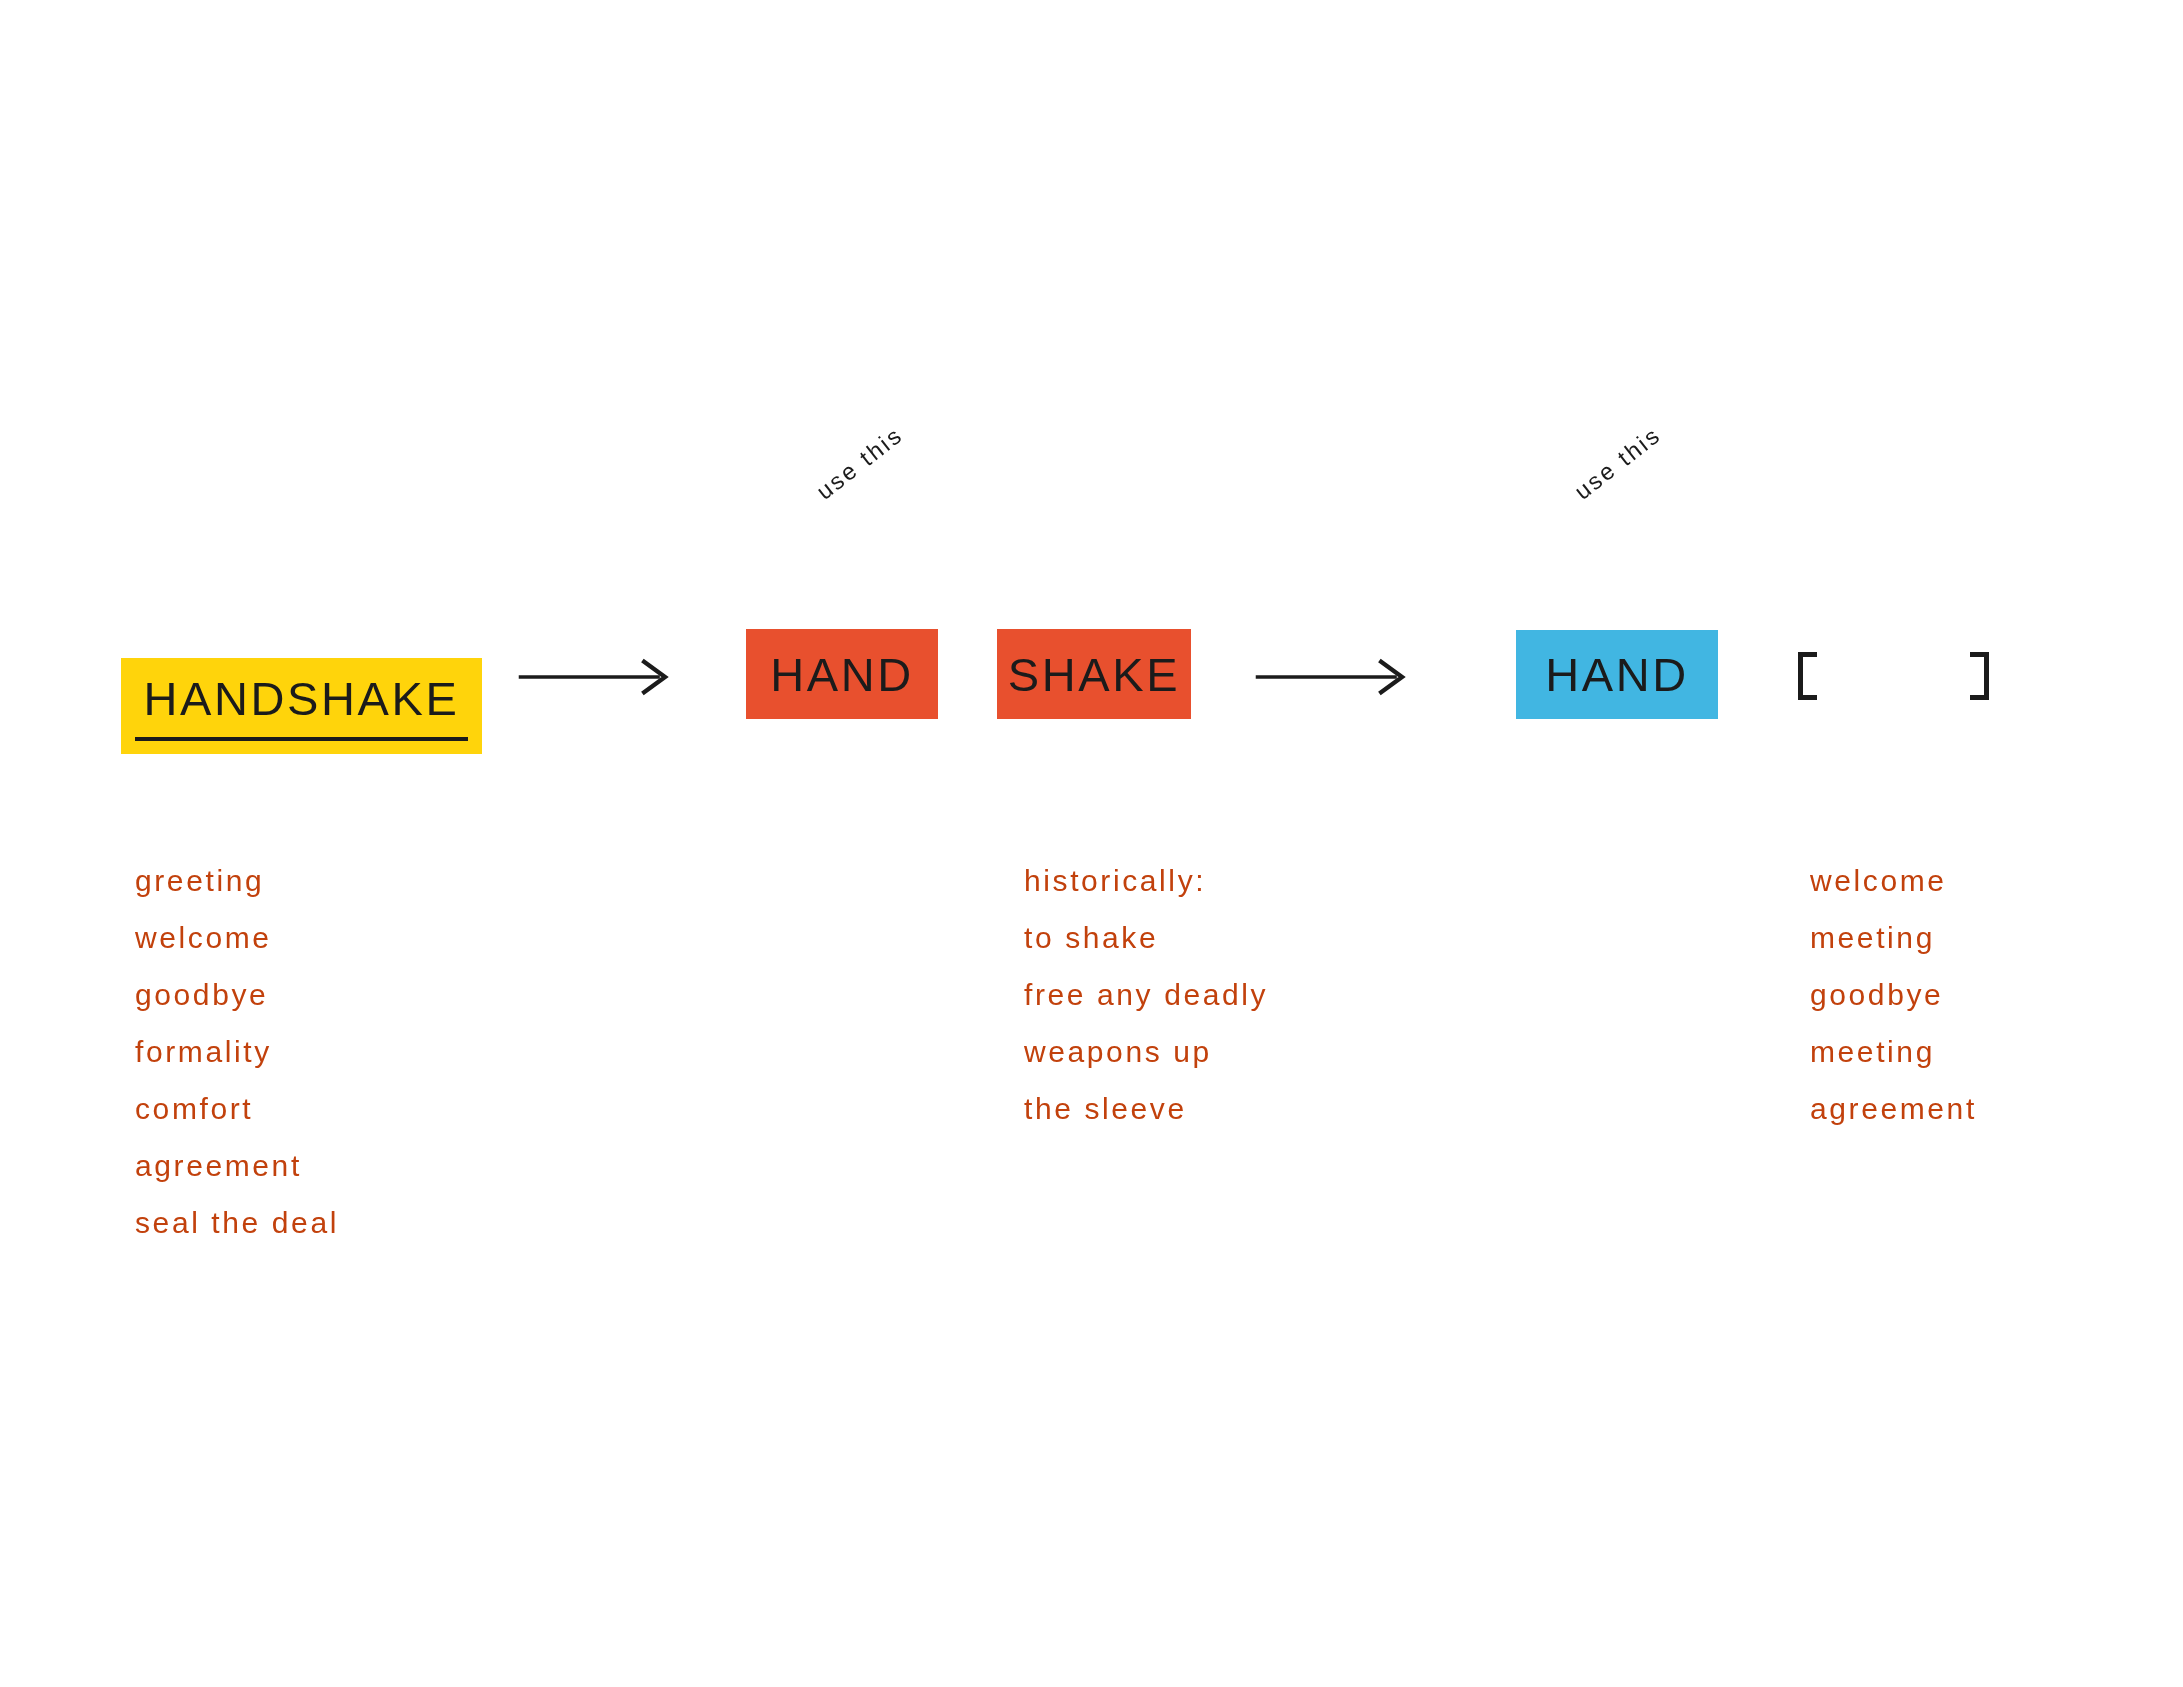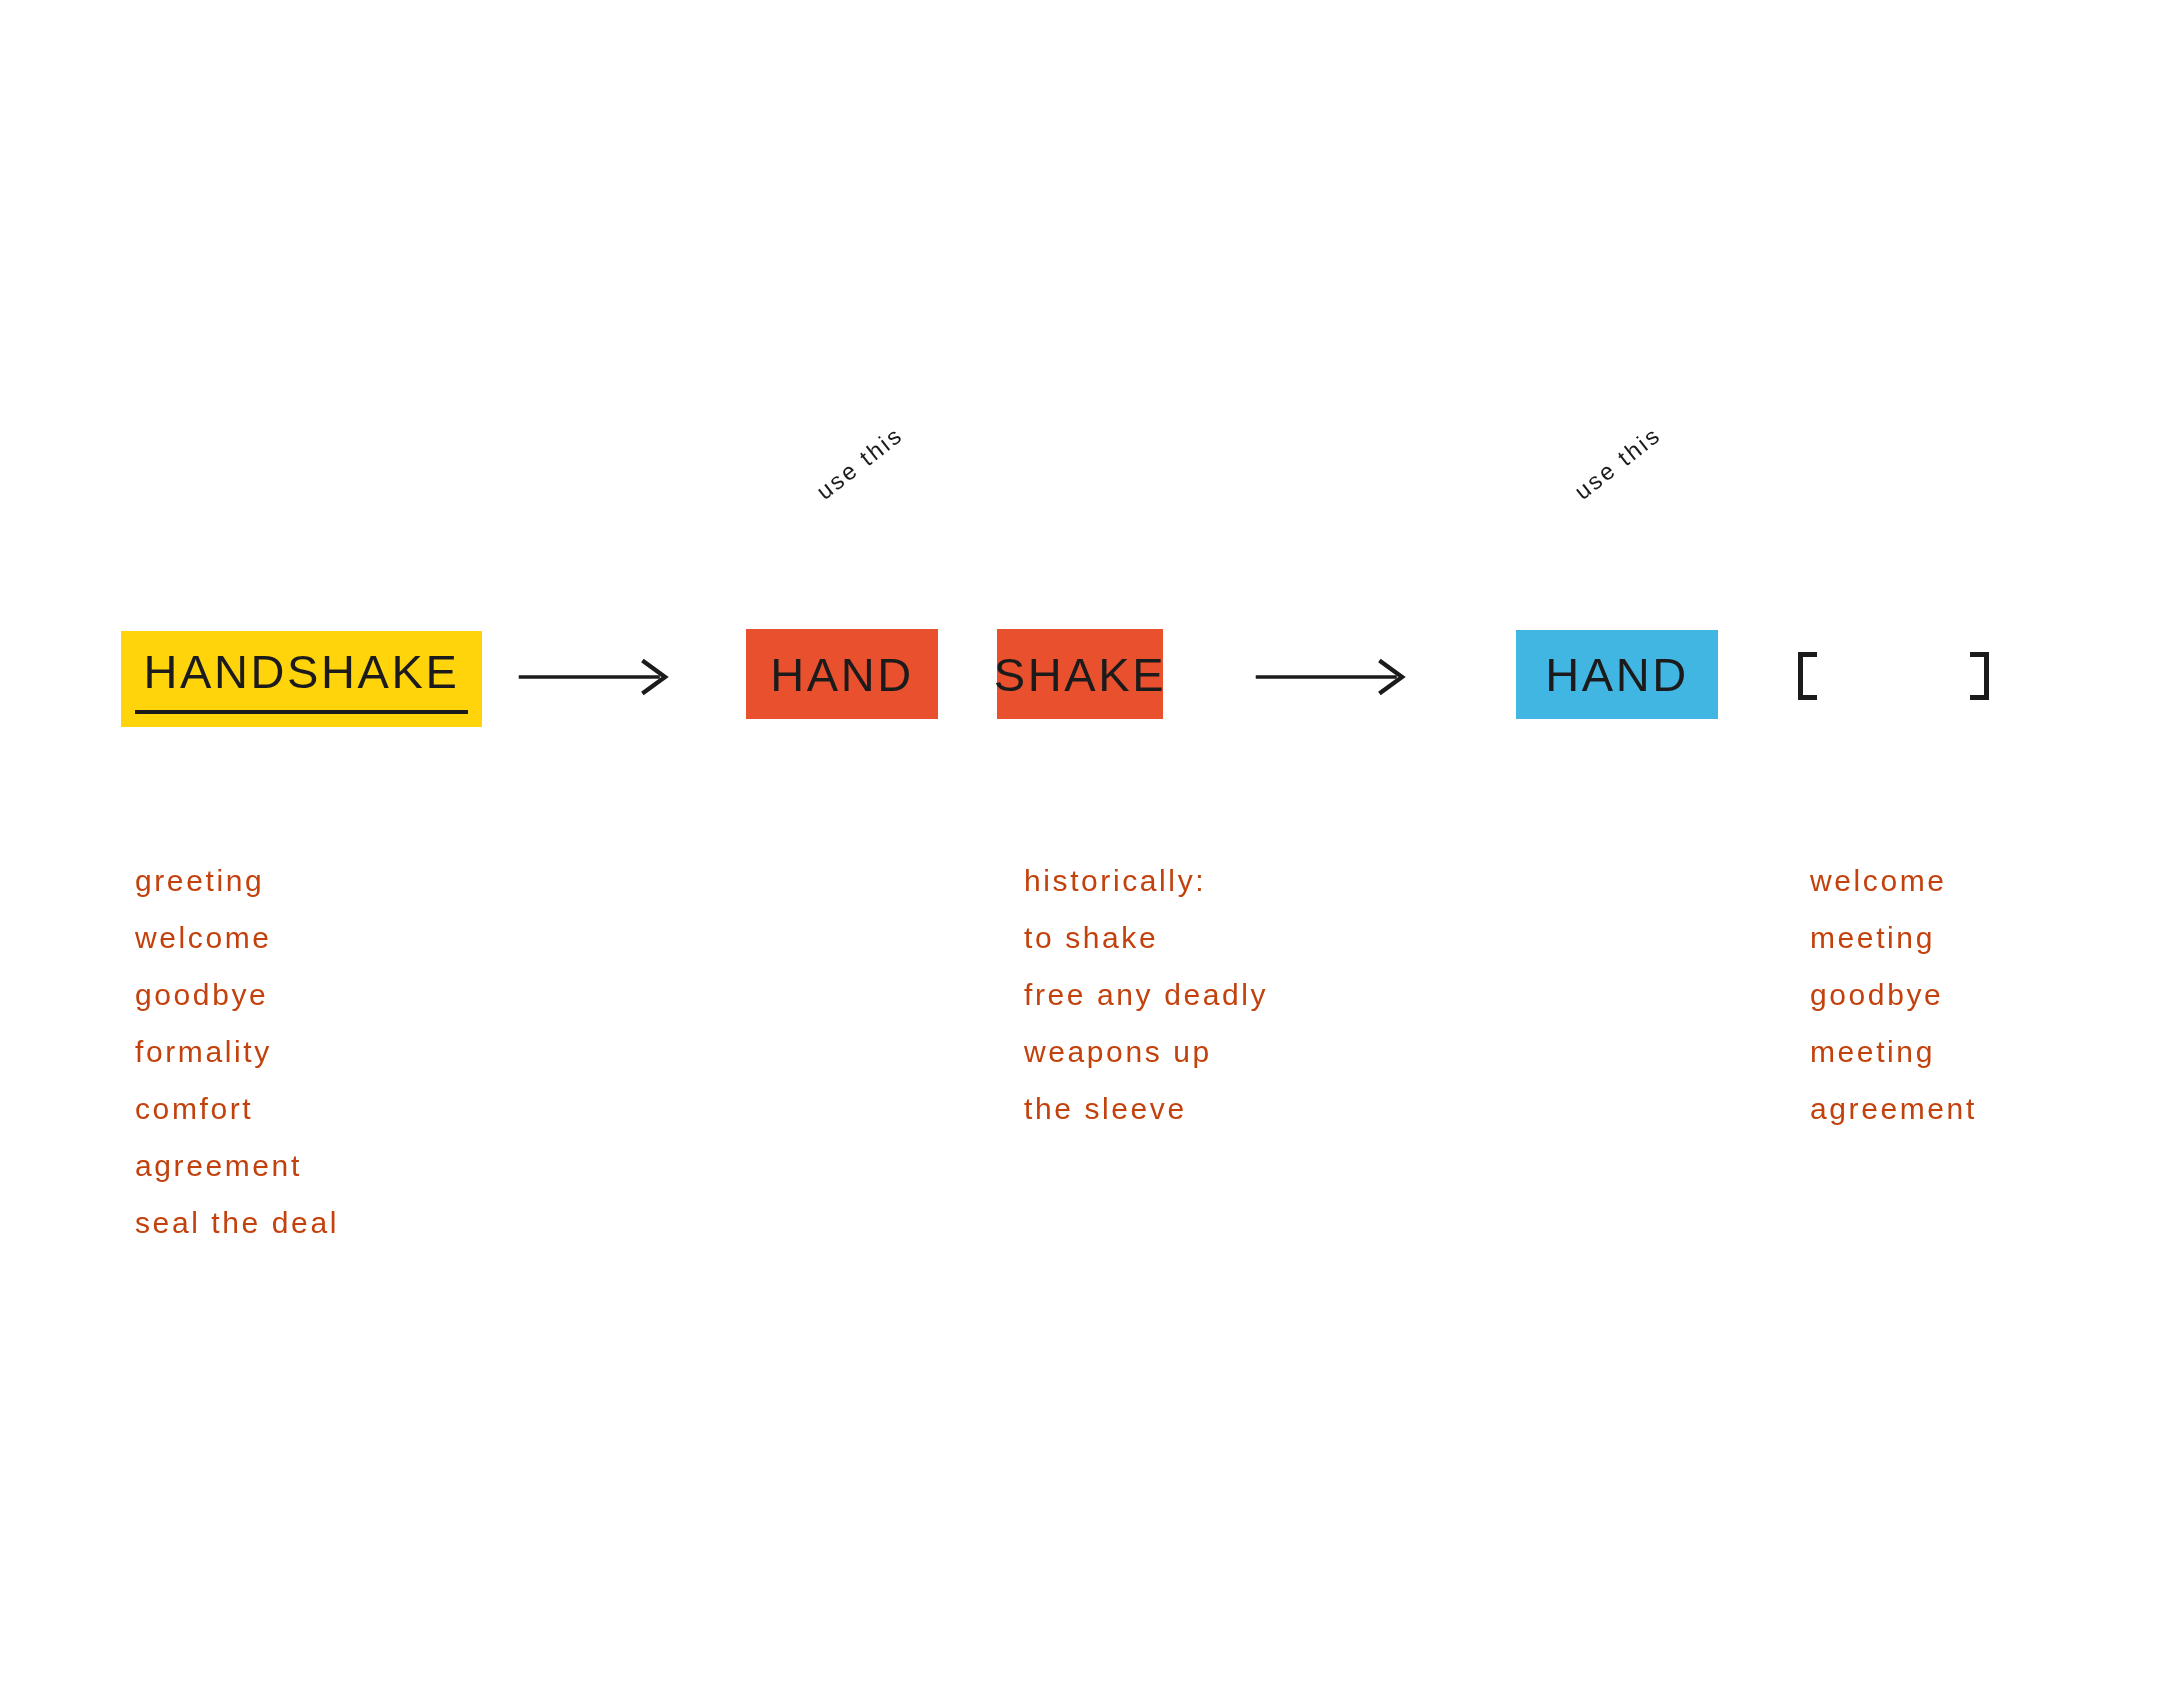--- a/index.html
+++ b/index.html
@@ -26,23 +26,23 @@
     font-size: 47px;
     letter-spacing: 2.6px;
     font-weight: 400;
     color: #1b1b1b;
     white-space: nowrap;
   }
   .underlined {
     padding: 0 8.7px 10.5px 8.7px;
     border-bottom: 4.4px solid #1b1b1b;
   }
-  .yellow-box { left: 121px; top: 631px; width: 361px; height: 96px; background: #ffd40b; }
+  .yellow-box { left: 121px; top: 658px; width: 361px; height: 96px; background: #ffd40b; }
   .red-box-hand { left: 746px; top: 629px; width: 192px; height: 90px; background: #e8502e; }
-  .red-box-shake { left: 997px; top: 629px; width: 166px; height: 90px; background: #e8502e; }
+  .red-box-shake { left: 997px; top: 629px; width: 194px; height: 90px; background: #e8502e; }
   .blue-box-hand { left: 1516px; top: 630px; width: 202px; height: 89px; background: #41b6e2; }
   .arrow {
     position: absolute;
   }
   .arrow-1 { left: 517px; top: 656px; }
   .arrow-2 { left: 1254px; top: 656px; }
   .use-this {
     position: absolute;
     width: 148px;
     text-align: center;

